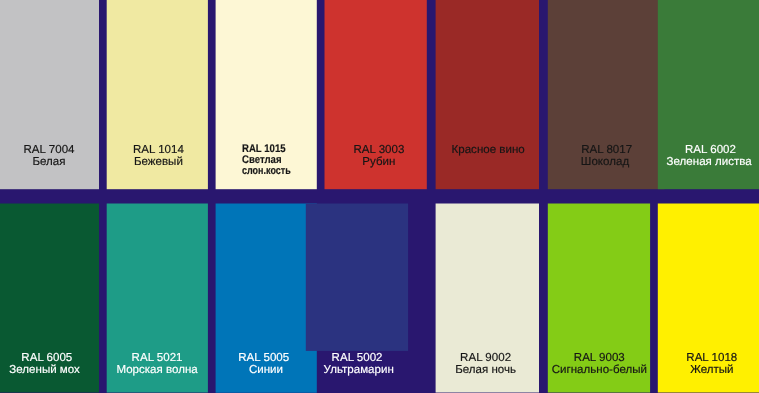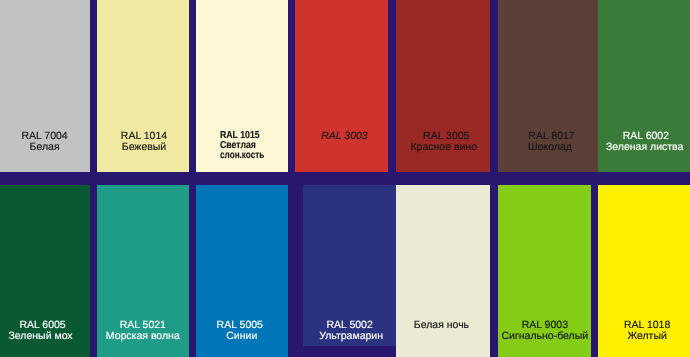--- a/index.html
+++ b/index.html
@@ -16,39 +16,39 @@
   .label-bold{text-align:left;font-weight:bold;font-size:10.1px;line-height:9.9px;padding-left:23.6px;}
   .label-bold>div{transform:scaleX(0.865);transform-origin:left center;}
   .label-bold>div:nth-child(3){transform:scaleX(0.81);}
   .sw0{left:-2.2px;top:0px;width:91.9px;height:172.4px;}
   .sw0 .label{top:130.80px;transform:translateX(0.8px);}
   .sw1{left:97.35px;top:0px;width:91.9px;height:172.4px;}
   .sw1 .label{top:130.80px;transform:translateX(0.7px);}
   .sw2{left:196.1px;top:0px;width:92.35px;height:172.4px;}
   .sw2 .label{top:130.80px;transform:translateX(0px);}
   .sw3{left:295.15px;top:0px;width:93.2px;height:172.4px;}
-  .sw3 .label{top:130.80px;transform:translateX(2.7px);font-style:italic;}
+  .sw3 .label{top:130.80px;transform:translateX(2.7px);}
   .sw4{left:396px;top:0px;width:93.5px;height:172.4px;}
   .sw4 .label{top:130.80px;transform:translateX(3.5px);}
   .sw4 .name{transform:translateX(-2.5px);}
   .sw5{left:497.5px;top:0px;width:106px;height:172.4px;}
   .sw5 .label{top:130.80px;transform:translateX(1.0px);}
   .sw5 .name{transform:translateX(-1.5px);}
   .sw6{left:597.8px;top:0px;width:94.2px;height:172.4px;}
   .sw6 .label{top:130.80px;transform:translateX(1.0px);}
   .sw6 .name{transform:translateX(-1.2px);}
   .sw7{left:-2.2px;top:185.4px;width:91.9px;height:171.6px;}
   .sw7 .label{top:134.80px;transform:translateX(-1.2px);}
   .sw7 .name{transform:translateX(-2px);}
   .sw8{left:97.35px;top:185.4px;width:91.9px;height:171.6px;}
   .sw8 .label{top:134.80px;transform:translateX(-0.5px);}
   .sw9{left:196.1px;top:185.4px;width:92.35px;height:218px;}
   .sw9 .label{top:134.80px;transform:translateX(-2.5px);}
   .sw9 .name{transform:translateX(2.0px);}
-  .sw10{left:303px;top:185.4px;width:93.2px;height:161px;}
+  .sw10{left:278px;top:185.4px;width:93.2px;height:134px;}
   .sw10 .label{top:134.80px;transform:translateX(0px);}
   .sw10 .name{transform:translateX(1.5px);}
   .sw11{left:396px;top:185.4px;width:93.5px;height:171.6px;}
   .sw11 .label{top:134.80px;transform:translateX(-1.3px);}
   .sw12{left:497.5px;top:185.4px;width:93.05px;height:171.6px;}
   .sw12 .label{top:134.80px;transform:translateX(0.8px);}
   .sw13{left:597.8px;top:185.4px;width:94.2px;height:171.6px;}
   .sw13 .label{top:134.80px;transform:translateX(2.2px);}
 </style>
 </head>
@@ -70,25 +70,25 @@
   <div class="swatch sw2 on-light" style="background-color: rgb(253, 247, 213); padding-left: 24px;">
     <div class="label label-bold" style="color: rgb(22, 22, 22);">
       <div class="code">RAL 1015</div>
       <div class="name">Светлая</div>
       <div class="name">слон.кость</div>
     </div>
   </div>
   <div class="swatch sw3 on-light" style="background-color: rgb(206, 51, 46);">
     <div class="label" style="color: rgb(22, 22, 22);">
       <div class="code">RAL 3003</div>
+      <div class="name">Рубин</div>
     </div>
   </div>
   <div class="swatch sw4 on-light" style="background-color: rgb(154, 41, 38);">
     <div class="label" style="color: rgb(22, 22, 22);">
-      <div class="code">RAL 3005</div>
       <div class="name">Красное вино</div>
     </div>
   </div>
   <div class="swatch sw5 on-light" style="background-color: rgb(92, 64, 56);">
     <div class="label" style="color: rgb(22, 22, 22);">
       <div class="code">RAL 8017</div>
       <div class="name">Шоколад</div>
     </div>
   </div>
   <div class="swatch sw6 on-dark" style="background-color: rgb(58, 123, 57);">
@@ -116,20 +116,21 @@
     </div>
   </div>
   <div class="swatch sw10 on-dark" style="background-color: rgb(43, 51, 128);">
     <div class="label" style="color: rgb(255, 255, 255);">
       <div class="code">RAL 5002</div>
       <div class="name">Ультрамарин</div>
     </div>
   </div>
   <div class="swatch sw11 on-light" style="background-color: rgb(234, 234, 213);">
     <div class="label" style="color: rgb(22, 22, 22);">
+      <div class="code">RAL 9002</div>
       <div class="name">Белая ночь</div>
     </div>
   </div>
   <div class="swatch sw12 on-light" style="background-color: #84cc16;">
     <div class="label" style="color: rgb(22, 22, 22);">
       <div class="code">RAL 9003</div>
       <div class="name">Сигнально-белый</div>
     </div>
   </div>
   <div class="swatch sw13 on-light" style="background-color: rgb(255, 240, 0);">

